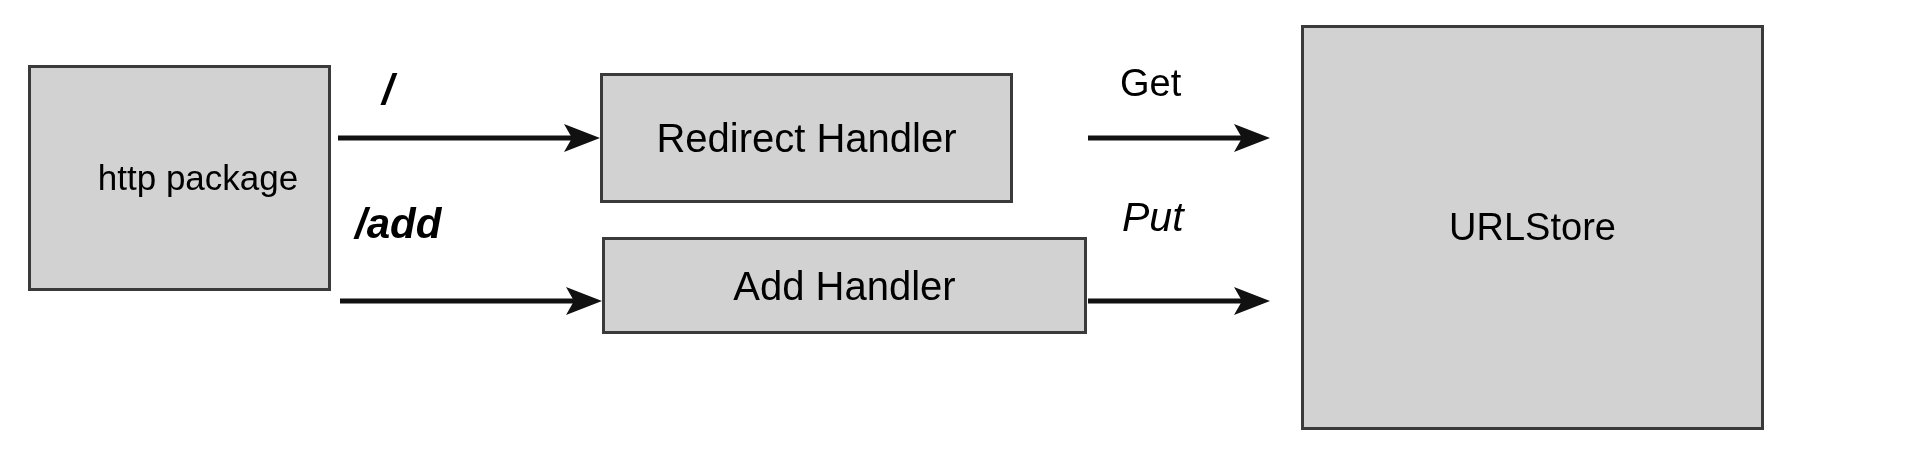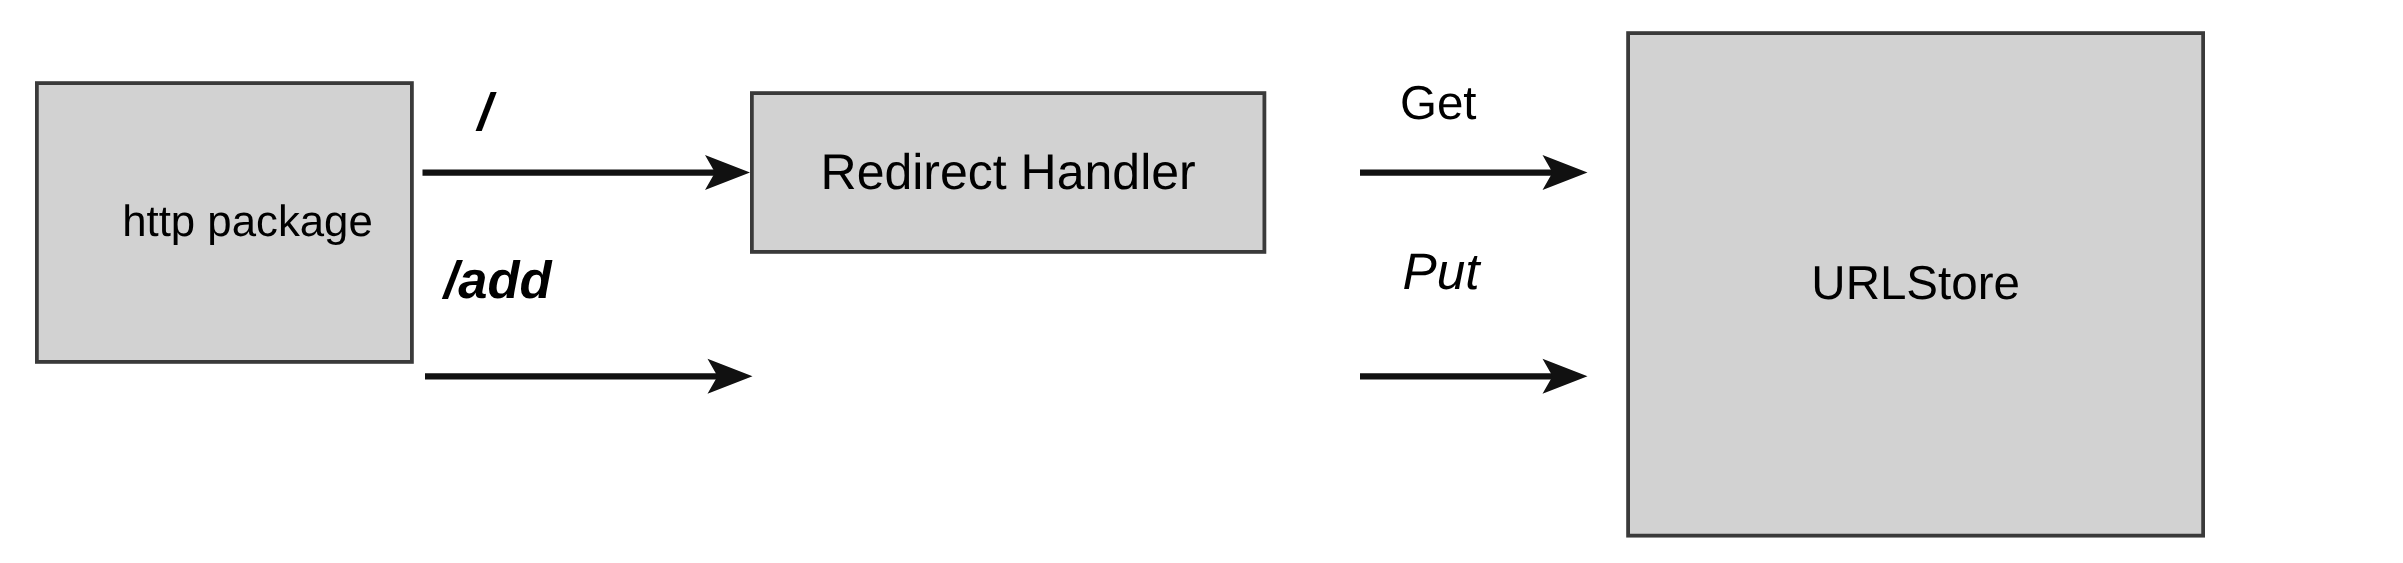--- a/index.html
+++ b/index.html
@@ -73,20 +73,23 @@
 <div id="canvas">
 
   <div class="node" id="node-http">
     <span class="node-label">http package</span>
   </div>
 
   <div class="node" id="node-redirect">
     <span class="node-label">Redirect Handler</span>
   </div>
 
+  <div class="node" id="node-add">
+    <span class="node-label">Add Handler</span>
+  </div>
 
   <div class="node" id="node-urlstore">
     <span class="node-label">URLStore</span>
   </div>
 
   <div class="edge" id="edge-root">
     <svg width="262" height="44" viewBox="0 0 262 44">
       <line x1="0" y1="22" x2="238" y2="22" stroke="#111111" stroke-width="5"></line>
       <polygon points="262,22 226,8 234,22 226,36" fill="#111111"></polygon>
     </svg>

